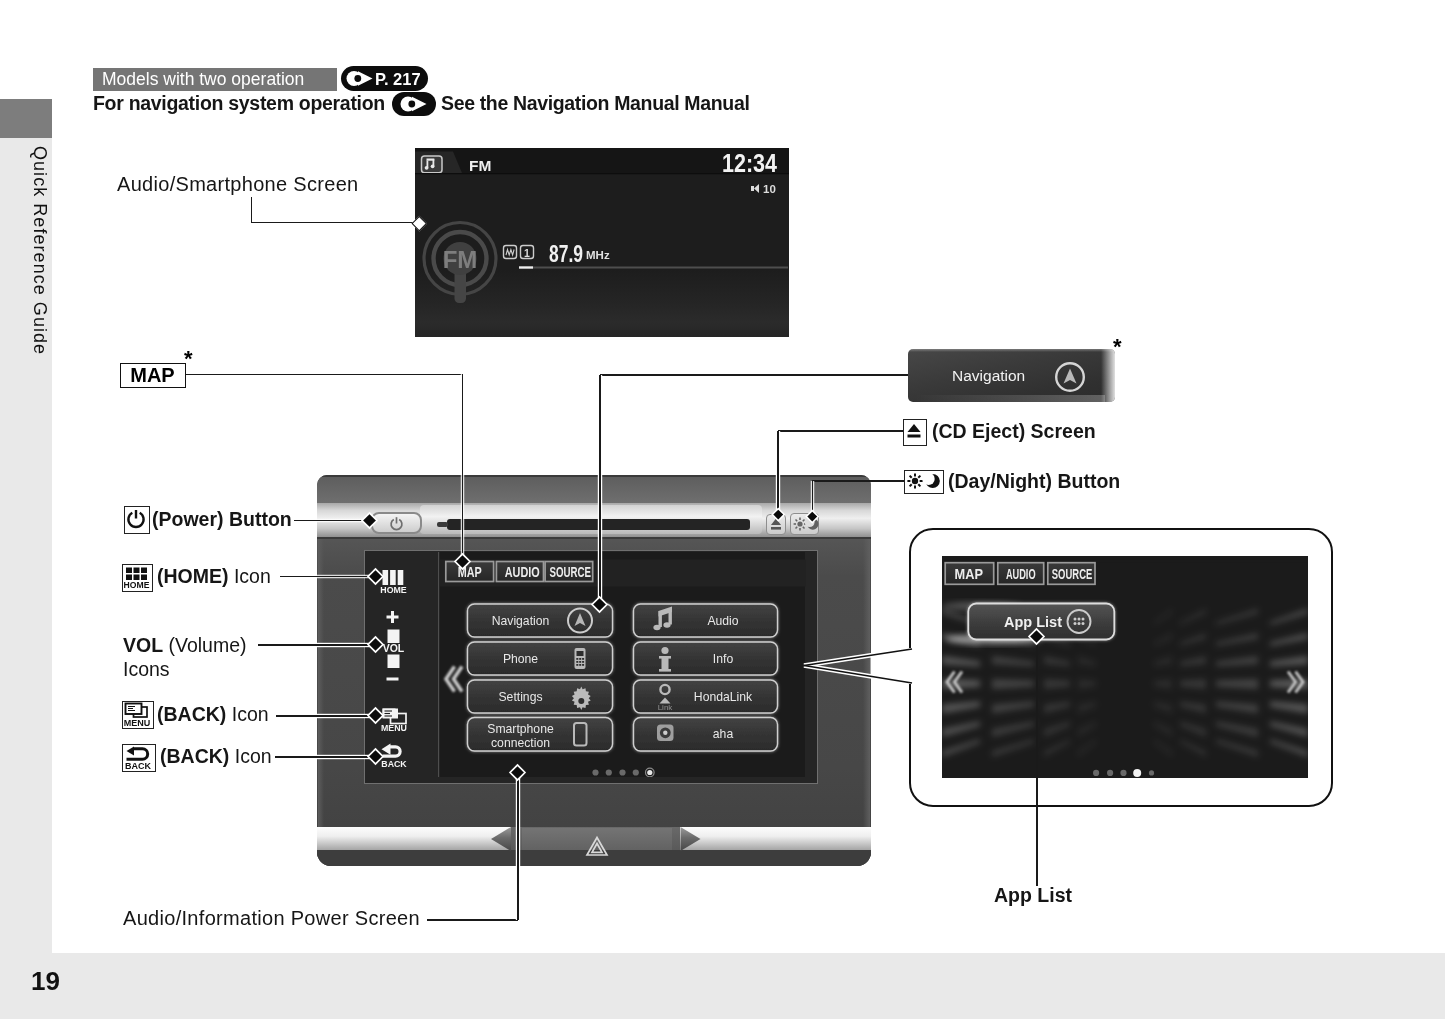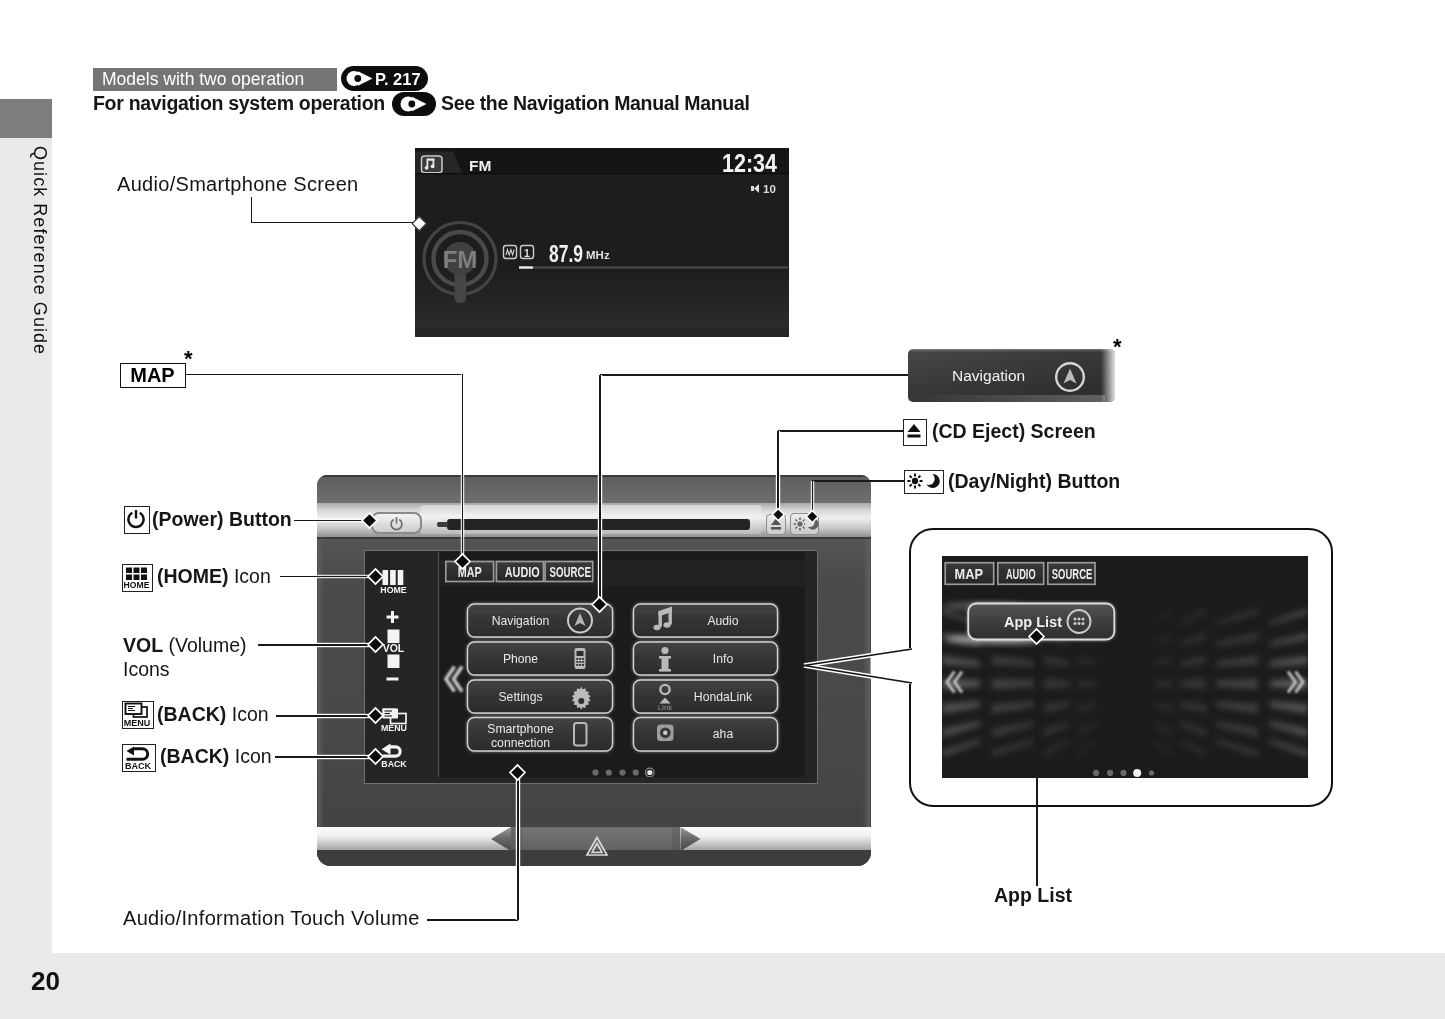--- a/index.html
+++ b/index.html
@@ -14,21 +14,21 @@
 .lbl{position:absolute;font-size:19.5px;color:#161616;white-space:nowrap;}
 .b{font-weight:bold;}
 .ibox{position:absolute;border:1.7px solid #222;background:#fff;}
 </style></head>
 <body>
 
 <div class="abs" style="left:0;top:99px;width:52px;height:854px;background:#e9e9e9;"></div>
 <div class="abs" style="left:0;top:99px;width:52px;height:39px;background:#7d7d7d;"></div>
 <div class="abs" style="left:14px;top:146px;width:36px;height:310px;font-size:18px;color:#111;writing-mode:vertical-rl;letter-spacing:1.05px;">Quick Reference Guide</div>
 <div class="abs" style="left:0;top:953px;width:1445px;height:66px;background:#e9e9e9;"></div>
-<div class="abs" style="left:31px;top:966px;font-size:26px;font-weight:bold;color:#111;">20</div>
+<div class="abs" style="left:31px;top:966px;font-size:26px;font-weight:bold;color:#111;">19</div>
 
 <div class="abs" style="left:93px;top:68px;width:244px;height:23px;background:#757575;color:#fff;font-size:17.5px;line-height:23px;padding-left:9px;box-sizing:border-box;">Models with two operation</div>
 <div class="abs" style="left:341px;top:66px;width:87px;height:25px;background:#0d0d0d;border-radius:13px;">
  <svg width="87" height="25" style="position:absolute;left:0;top:0;">
   <g transform="translate(5,4.5)">
    <circle cx="8" cy="8" r="7.5" fill="#fff"></circle>
    <polygon points="12,0.7 26.5,8 12,15.3" fill="#fff"></polygon>
    <circle cx="11.8" cy="8" r="3.4" fill="#0d0d0d"></circle>
   </g>
   <text x="34" y="18.5" font-size="16.5" font-weight="bold" fill="#fff" font-family="Liberation Sans">P. 217</text>
@@ -418,21 +418,21 @@
       </defs>
    <polygon points="26,2 6,14 26,26" fill="url(#trg)"></polygon>
    <polygon points="195.5,2 215.5,14 195.5,26" fill="url(#trg)"></polygon>
    <g fill="none" stroke="#d8d8d8" stroke-width="1.7">
         <path d="M112,12.5 l10,17.5 h-20 z"></path>
         <path d="M112,18.5 l5,8.8 h-10 z"></path>
       </g>
   </svg>
 </div>
 
-<div class="lbl" style="left:123px;top:907px;font-size:20px;letter-spacing:0.3px;">Audio/Information Touch Volume</div>
+<div class="lbl" style="left:123px;top:907px;font-size:20px;letter-spacing:0.3px;">Audio/Information Power Screen</div>
 <div class="hline" style="left:427px;top:919.2px;width:91px;"></div>
 <div class="vline cased-v" style="left:517px;top:777px;height:143px;"></div>
 <div class="dmb" style="left:513px;top:768px;"></div>
 
 <div class="abs" style="left:909px;top:527.5px;width:423.5px;height:279px;border:2.4px solid #111;border-radius:24px;background:#fff;box-sizing:border-box;"></div>
 <div class="abs" style="left:941.7px;top:555.5px;width:366px;height:222px;background:#1b1b1b;"></div>
 <svg class="abs" style="left:941.7px;top:555.5px;" width="366" height="222" viewBox="0 0 366 222">
  <defs>
   <filter id="blur4" x="-40%" y="-40%" width="180%" height="180%">
         <feGaussianBlur stdDeviation="3"></feGaussianBlur>

